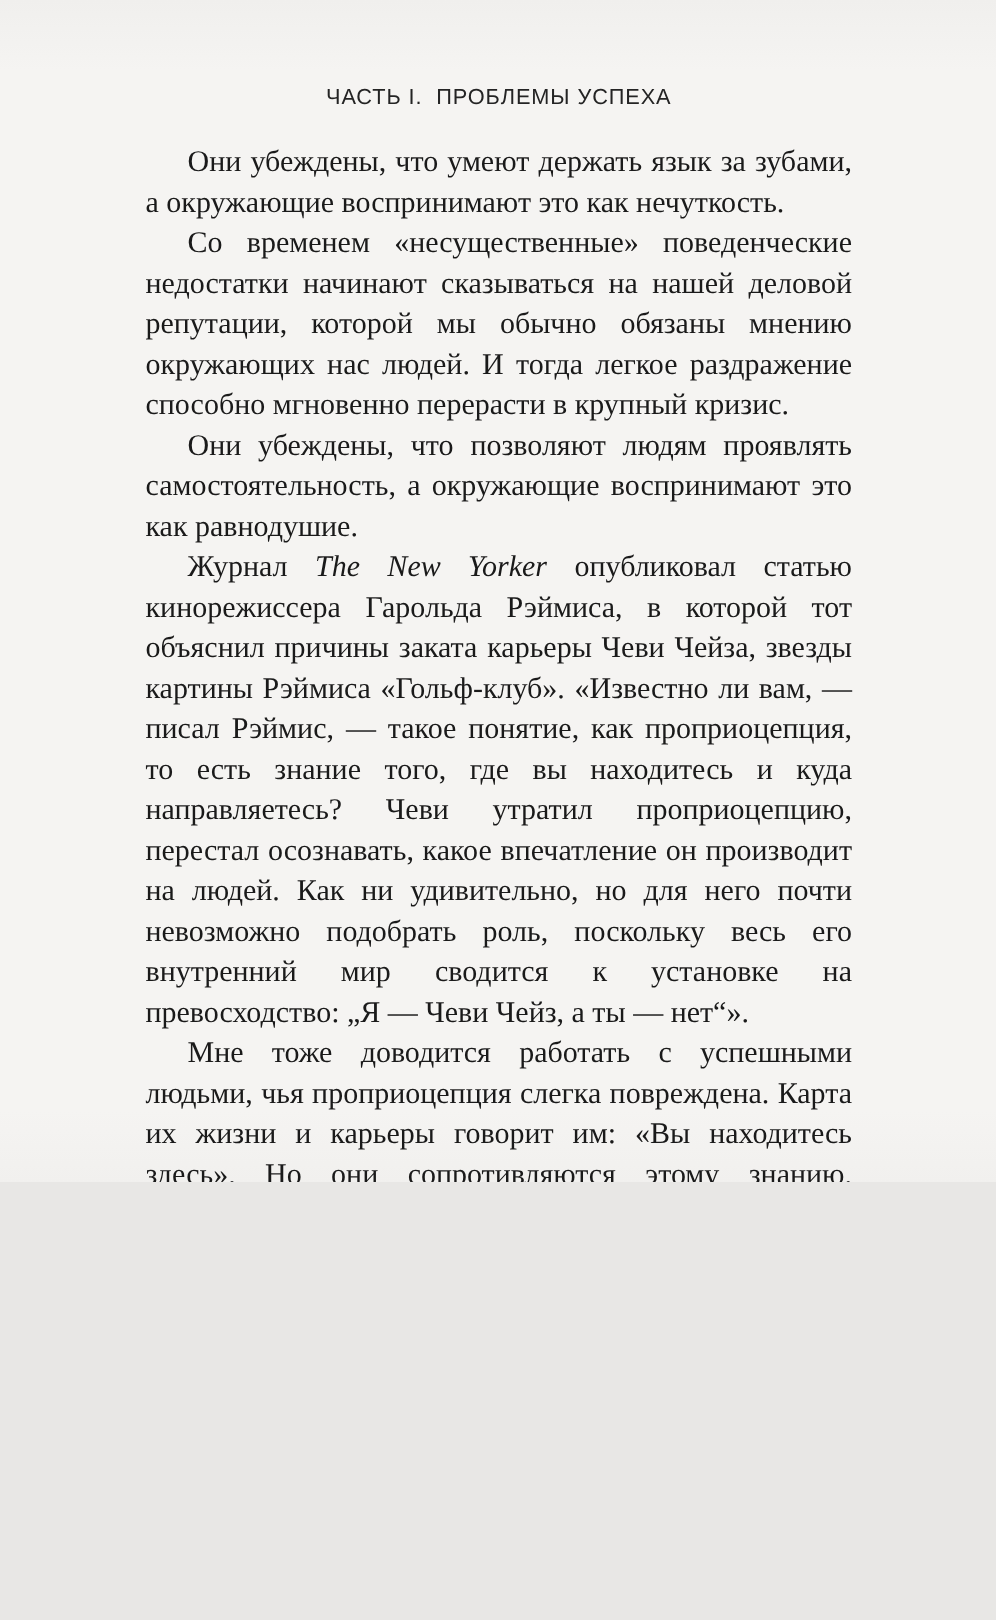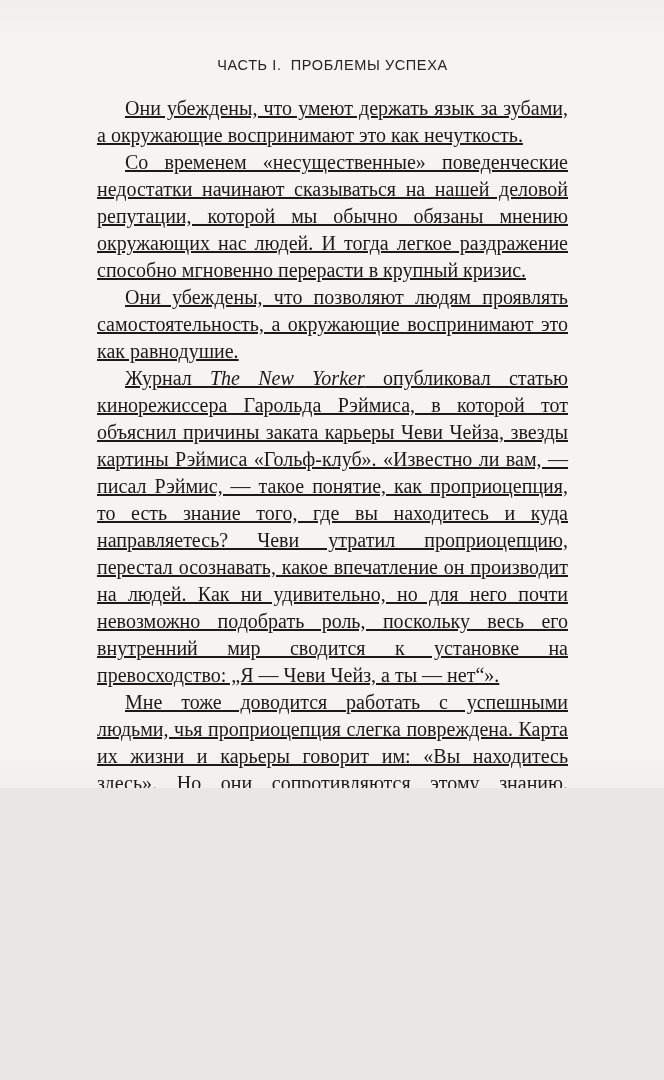--- a/index.html
+++ b/index.html
@@ -36,21 +36,20 @@
     font-family: "Liberation Serif", serif;
     font-size: 20px;
     line-height: 27px;
     text-align: justify;
     color: #1a1a1a;
   }
   .body-text p {
     margin: 0;
     padding: 0;
     text-indent: 28px;
-    text-decoration: underline;
   }
   .magazine-italic {
     font-style: italic;
   }
   .page-number {
     position: absolute;
     left: 99px;
     top: 1001px;
     font-family: "Liberation Sans", sans-serif;
     font-size: 20px;

